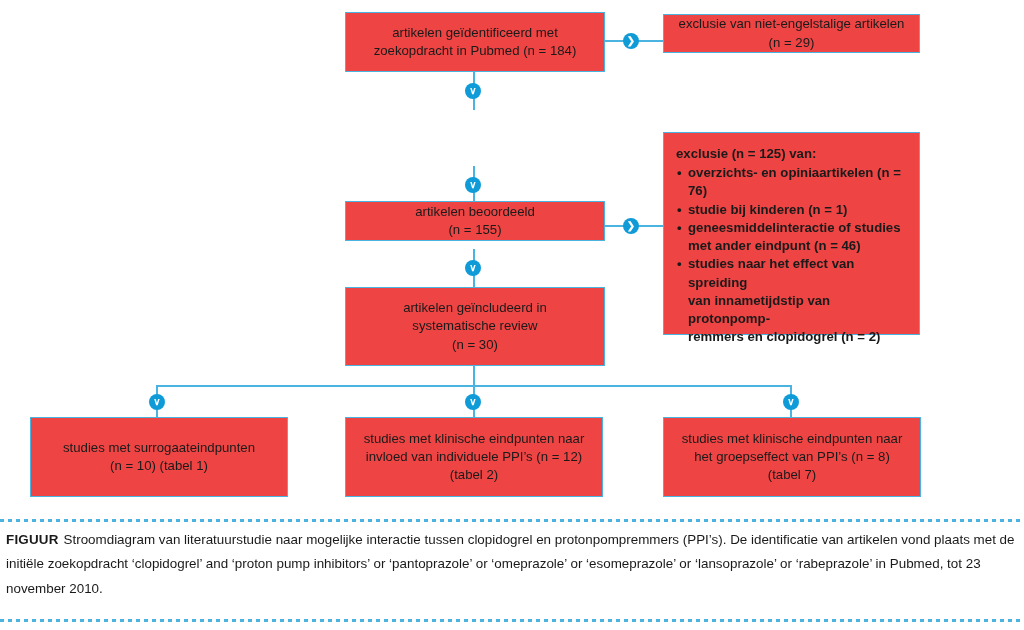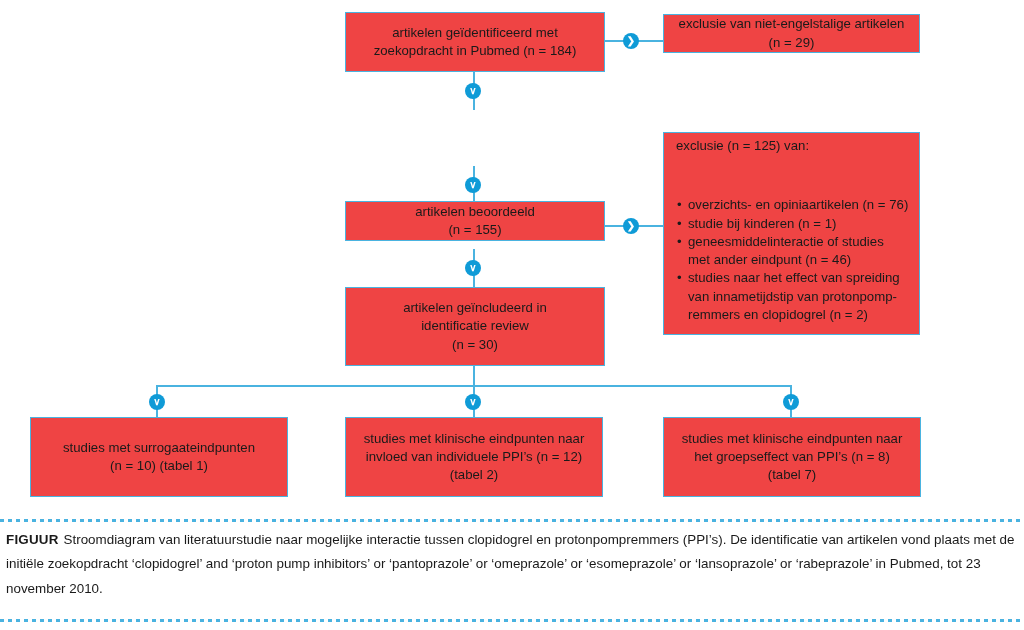--- a/index.html
+++ b/index.html
@@ -32,21 +32,22 @@
     line-height: 1.38;
     padding: 4px 8px;
   }
   .node .ln { display: block; white-space: nowrap; }
 
   
   .node.listbox {
     align-items: flex-start;
     justify-content: space-between;
     text-align: left;
-    padding: 4px 10px 10px 12px;
+    padding: 12px 10px 10px 12px;
+    font-weight: bold;
   }
   .listbox .head { display: block; margin-bottom: 1px; white-space: nowrap; }
   .listbox ul { list-style: none; margin: 0; padding: 0; }
   .listbox li {
     position: relative;
     padding-left: 12px;
     margin: 0 0 0 0;
     line-height: 1.38;
   }
   .listbox li::before {
@@ -175,21 +176,21 @@
       <li>
         <span class="cont">studies naar het effect van spreiding</span>
         <span class="cont">van innametijdstip van protonpomp-</span>
         <span class="cont">remmers en clopidogrel (n = 2)</span>
       </li>
     </ul>
   </div>
 
   <div class="node" style="left:345px; top:287px; width:260px; height:79px;">
     <span class="ln">artikelen geïncludeerd in</span>
-    <span class="ln">identificatie review</span>
+    <span class="ln">systematische review</span>
     <span class="ln">(n = 30)</span>
   </div>
 
   <div class="node" style="left:30px; top:417px; width:258px; height:80px;">
     <span class="ln">studies met surrogaateindpunten</span>
     <span class="ln">(n = 10) (tabel 1)</span>
   </div>
 
   <div class="node" style="left:345px; top:417px; width:258px; height:80px;">
     <span class="ln">studies met klinische eindpunten naar</span>

